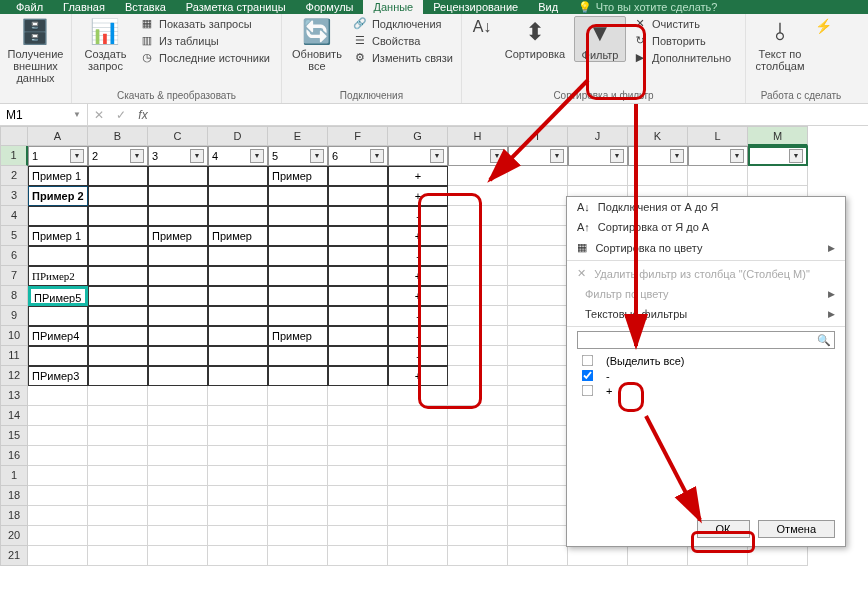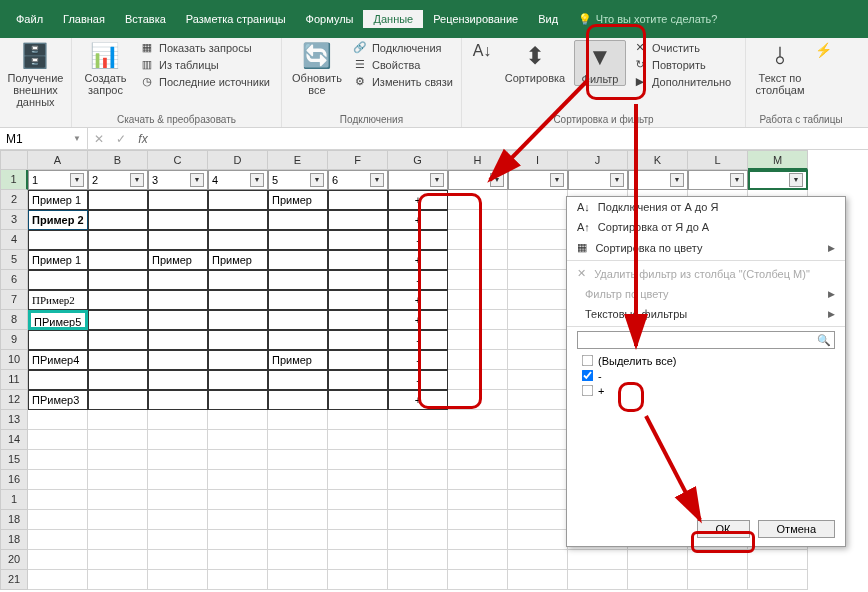--- a/index.html
+++ b/index.html
@@ -1,19 +1,19 @@
 <!DOCTYPE html>
 <html><head>
 <meta charset="utf-8">
 <style>
   * { box-sizing: border-box; margin: 0; padding: 0; }
   body { font-family: "Segoe UI", Tahoma, sans-serif; font-size: 12px; background: #fff; width: 868px; height: 592px; overflow: hidden; position: relative; }
   
   
-  .tabs { background: #217346; display: flex; align-items: center; height: 38px; padding-left: 6px; }
+  .tabs { background: #217346; display: flex; align-items: center; height: 14px; padding-left: 6px; }
   .tab { color: #fff; padding: 3px 10px; font-size: 11px; cursor: pointer; }
   .tab.active { background: #f3f3f3; color: #217346; }
   .tab.tell-me { color: #b6e0c7; }
   .tell-me-icon { color:#fff; margin-right:4px; }
   
   
   .ribbon { background: #f3f3f3; border-bottom: 1px solid #d4d4d4; height: 90px; display: flex; }
   .ribbon-group { border-right: 1px solid #e1e1e1; padding: 2px 6px 0 6px; display: flex; flex-direction: column; justify-content: space-between; }
   .ribbon-group-label { text-align: center; font-size: 10px; color: #666; padding-bottom: 2px; }
   .rg-body { display: flex; gap: 4px; align-items: flex-start; flex: 1; }
@@ -51,21 +51,21 @@
   .filter-panel { position:absolute; left:566px; top:196px; width:280px; background:#fff; border:1px solid #999; box-shadow:2px 2px 6px rgba(0,0,0,0.3); z-index:40; padding-bottom:8px; font-size:11px; }
   .fp-item { display:flex; align-items:center; gap:8px; padding:4px 10px; color:#333; cursor:pointer; }
   .fp-item.disabled { color:#aaa; }
   .fp-item .arrow { margin-left:auto; font-size:9px; color:#666; }
   .fp-sep { border-top:1px solid #ddd; margin:2px 0; }
   .fp-search { margin:4px 10px; }
   .fp-search input { width:100%; border:1px solid #999; padding:2px 18px 2px 4px; font-size:11px; background:#fff; }
   .fp-search-wrap { position:relative; }
   .fp-search-icon { position:absolute; right:4px; top:3px; color:#666; font-size:11px; }
   .fp-check-area { margin:4px 14px; }
-  .fp-check { display:flex; align-items:center; gap:4px; padding:1px 0; }
+  .fp-check { display:flex; align-items:center; gap:12px; padding:1px 0; }
   .fp-check input { transform:scale(0.9); }
   .fp-check.selectall input { background:#ddd; }
   .fp-buttons { display:flex; justify-content:flex-end; gap:8px; padding:8px 10px 0 10px; }
   .fp-btn { border:1px solid #999; background:#f0f0f0; padding:2px 18px; font-size:11px; cursor:pointer; }
   
   
   .annotation { position:absolute; border:3px solid #c00; border-radius:10px; pointer-events:none; z-index:60; }
   svg.arrows { position:absolute; left:0; top:0; width:868px; height:592px; z-index:55; pointer-events:none; }
 </style>
 </head>
@@ -176,21 +176,21 @@
   <div class="ribbon-group" style="width:110px;border-right:none">
     <div class="rg-body">
       <div class="rbtn-big" style="width:56px">
         <span class="icon">⫰</span>
         <span>Текст по столбцам</span>
       </div>
       <div class="rbtn-big" style="width:24px">
           <span class="icon" style="font-size:14px">⚡</span>
         </div>
     </div>
-    <div class="ribbon-group-label">Работа с таблицы</div>
+    <div class="ribbon-group-label">Работа с сделать</div>
   </div>
 </div>
 
 <div class="formula-bar">
   <div class="name-box">
     <span>M1</span>
     <span class="name-box-dd">▼</span>
   </div>
   <div class="fb-btn">✕</div>
   <div class="fb-btn">✓</div>

